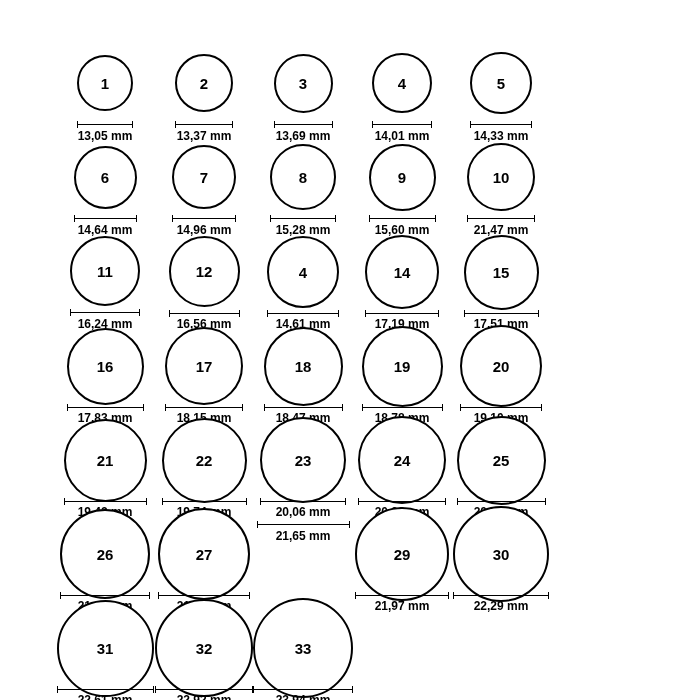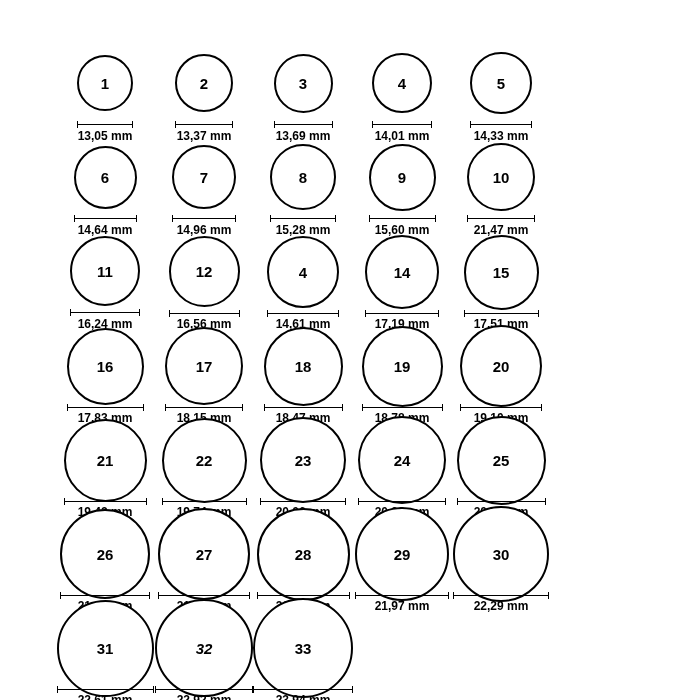--- a/index.html
+++ b/index.html
@@ -388,25 +388,20 @@
           <div class="circle" style="width: 92px; height: 92px;">
             <span class="size-num">27</span>
           </div>
         </div>
         <div class="measure">
           <div class="bar" style="width: 92px;"></div>
         </div>
         <div class="mm">21,33 mm</div>
       </div>
       <div class="cell">
-        <div class="circle-wrap">
-          <div class="circle" style="width: 93px; height: 93px;">
-            <span class="size-num">28</span>
-          </div>
-        </div>
         <div class="measure">
           <div class="bar" style="width: 93px;"></div>
         </div>
         <div class="mm">21,65 mm</div>
       </div>
       <div class="cell">
         <div class="circle-wrap">
           <div class="circle" style="width: 94px; height: 94px; align-items: center;">
             <span class="size-num">29</span>
           </div>
@@ -433,21 +428,21 @@
             <span class="size-num">31</span>
           </div>
         </div>
         <div class="measure">
           <div class="bar" style="width: 97px;"></div>
         </div>
         <div class="mm">22,61 mm</div>
       </div>
       <div class="cell">
         <div class="circle-wrap">
-          <div class="circle" style="width: 98px; height: 98px; font-style: italic;">
+          <div class="circle" style="width: 98px; height: 98px;">
             <span class="size-num">32</span>
           </div>
         </div>
         <div class="measure">
           <div class="bar" style="width: 98px;"></div>
         </div>
         <div class="mm">22,92 mm</div>
       </div>
       <div class="cell">
         <div class="circle-wrap">

